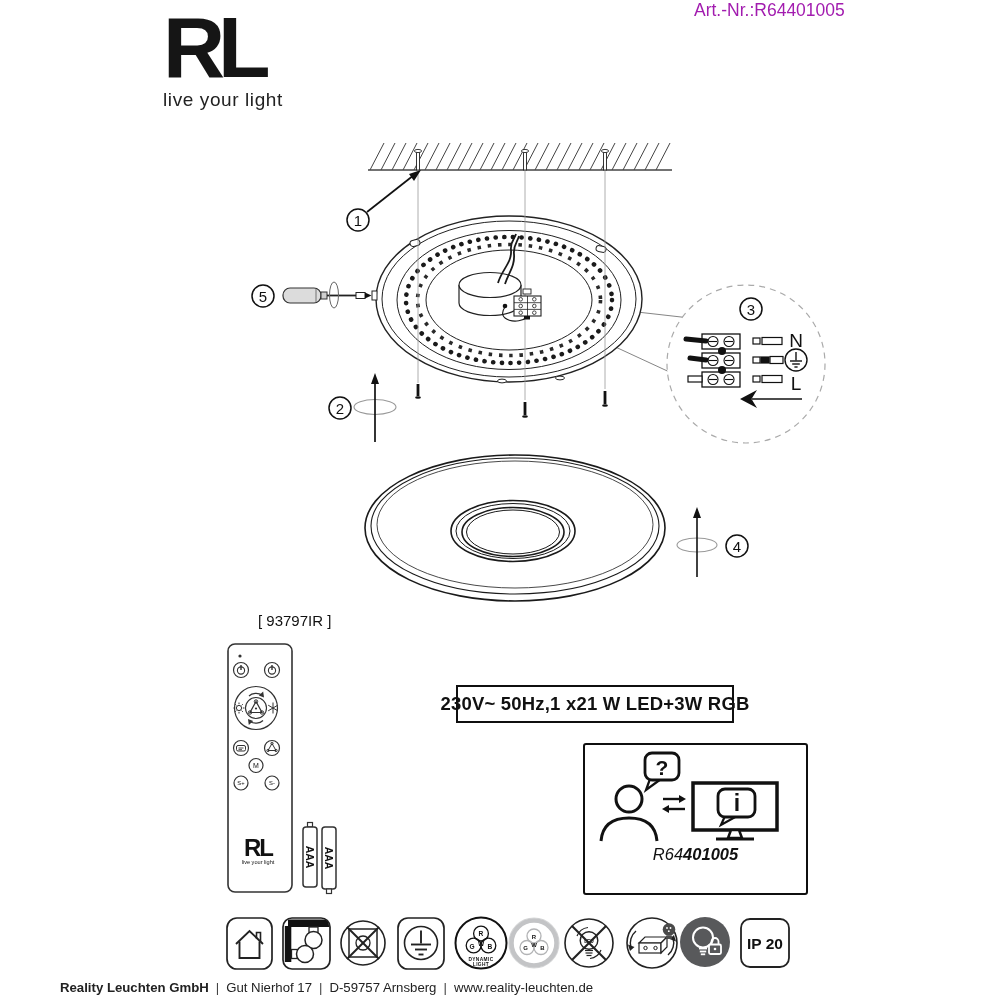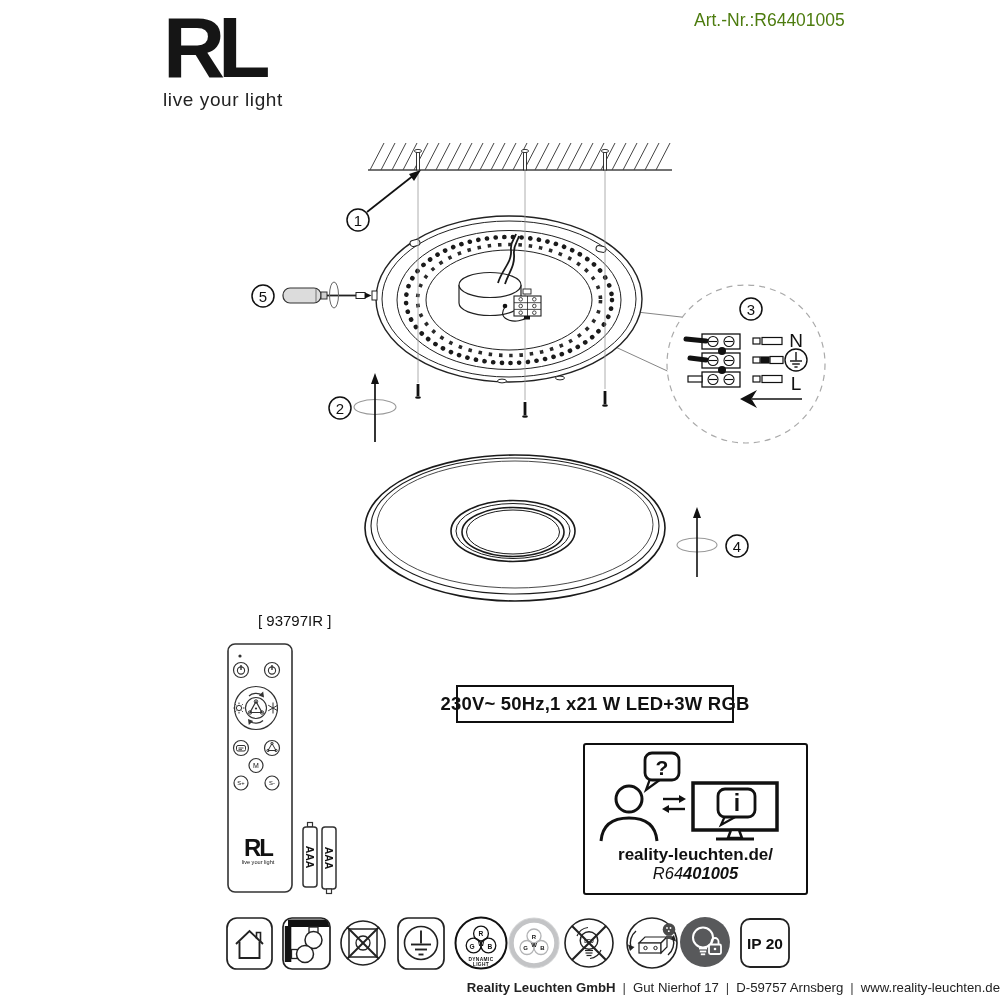--- a/index.html
+++ b/index.html
@@ -1,33 +1,33 @@
 <!DOCTYPE html>
 <html><head>
 <meta charset="utf-8">
 <style>
   html,body{margin:0;padding:0;background:#fff;}
   body{width:1000px;height:1000px;font-family:"Liberation Sans",sans-serif;color:#111;}
   .page{position:relative;width:1000px;height:1000px;background:#fff;overflow:hidden;}
   .abs{position:absolute;}
-  .artnr{left:694px;top:10px;font-size:17.5px;color:#4d7c0f;}
+  .artnr{left:694px;top:0;font-size:17.5px;color:#a21caf;}
   .logo{left:163px;top:8px;}
   .logo .rl{font-size:86px;font-weight:800;letter-spacing:-7px;line-height:0.92;color:#151515;}
   .logo .tag{font-size:19px;letter-spacing:0.6px;color:#222;margin-top:2px;}
   .remote-label{left:221px;top:612px;font-size:15px;color:#111;margin-left:37px;}
   .specbox{left:456px;top:685px;width:274px;height:34px;border:2px solid #0f0f0f;
            display:flex;align-items:center;justify-content:center;
            font-size:18.5px;font-weight:700;letter-spacing:0.2px;white-space:nowrap;}
   .infobox{left:583px;top:743px;width:225px;height:152px;border:2.5px solid #0f0f0f;border-radius:3px;box-sizing:border-box;background:#fff;}
   .infobox .pic{display:block;margin:3px auto 0 auto;}
   .infobox .l1{text-align:center;font-weight:700;font-size:17px;line-height:19px;}
   .infobox .l2{text-align:center;font-size:16.5px;line-height:19px;font-style:italic;}
   .infobox .l2 .pre{font-weight:400;}
   .infobox .l2 .bold{font-weight:800;}
-  .footer{left:60px;top:980px;width:940px;text-align:right;font-size:13.2px;color:#222;white-space:nowrap;}
+  .footer{left:60px;top:980px;width:940px;text-align:left;font-size:13.2px;color:#222;white-space:nowrap;}
   .footer .co{font-weight:700;}
   .footer .sep{margin:0 7px;color:#444;}
   svg text{font-family:"Liberation Sans",sans-serif;fill:#111;}
   .diagram{left:0;top:0;}
 </style>
 </head>
 <body>
 
 <div class="page">
 
@@ -60,21 +60,20 @@
       </g>
       <g>
         <rect x="108" y="35" width="84" height="47" fill="#fff" stroke="#111" stroke-width="3.5"></rect>
         <path d="M146 82 L143 90 L157 90 L154 82 Z" fill="#fff" stroke="#111" stroke-width="2.5"></path>
         <line x1="131" y1="91" x2="169" y2="91" stroke="#111" stroke-width="3"></line>
         <path d="M140 68 L136 77 L152 68" fill="#fff" stroke="#111" stroke-width="2.2"></path>
         <rect x="133" y="41" width="37" height="28" rx="7" fill="#fff" stroke="#111" stroke-width="2.8"></rect>
         <text x="152" y="63" text-anchor="middle" font-size="23" font-weight="800">i</text>
       </g>
     </svg>
-    <div class="l1">reality-leuchten.de/</div>
     <div class="l2"><span class="pre">R64</span><span class="bold">401005</span></div>
   </div>
 
   <div class="abs footer">
     <span class="co">Reality Leuchten GmbH</span><span class="sep">|</span><span>Gut Nierhof 17</span><span class="sep">|</span><span>D-59757 Arnsberg</span><span class="sep">|</span><span>www.reality-leuchten.de</span>
   </div>
 
   <svg class="abs diagram" width="1000" height="1000" viewBox="0 0 1000 1000">
 
     <g stroke="#444" stroke-width="1">

